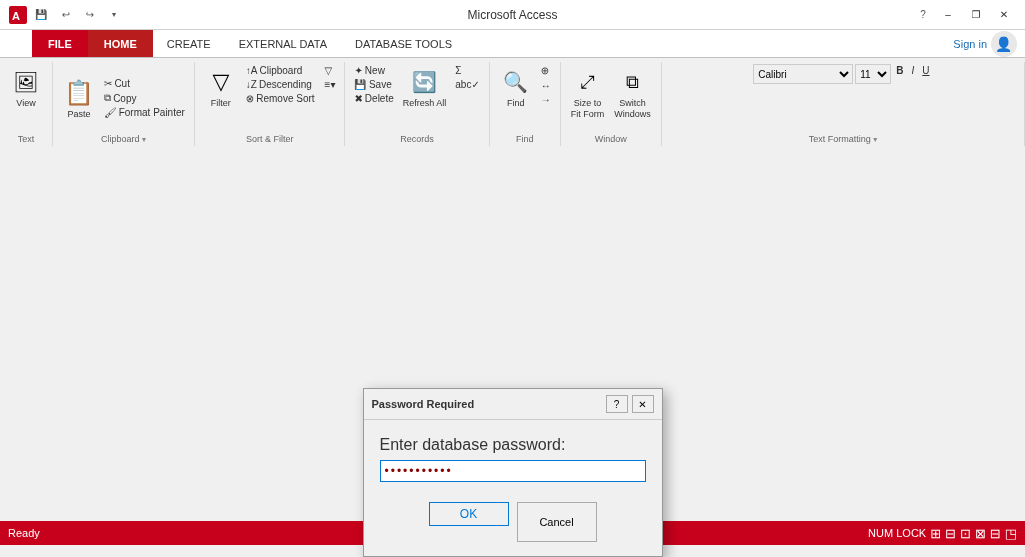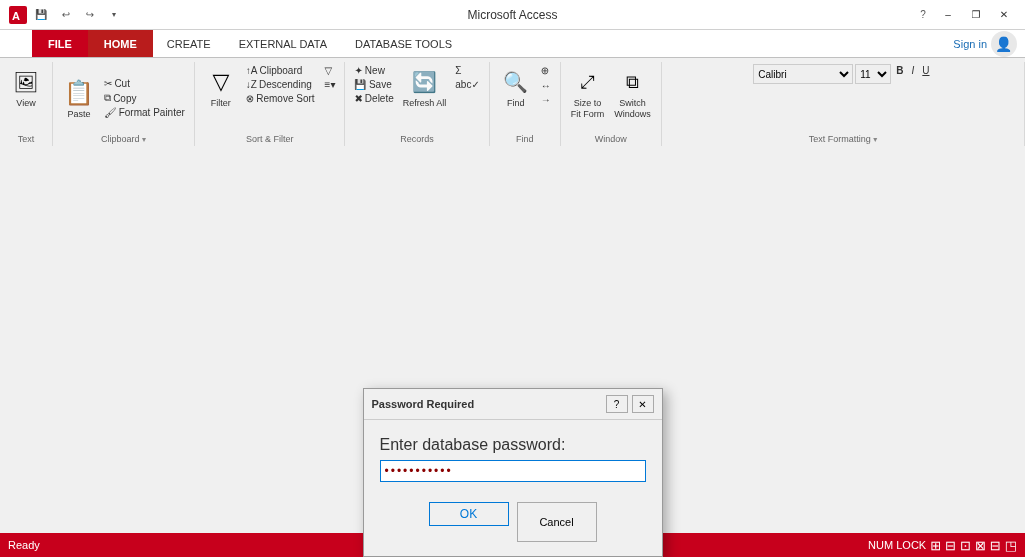--- a/index.html
+++ b/index.html
@@ -60,21 +60,21 @@
 
     
     .main-area {
       background: #f0f0f0;
       height: calc(557px - 30px - 28px - 94px - 24px);
       position: relative;
     }
 
     
     .status-bar {
-      position: fixed; bottom: 0; left: 0; right: 0;
+      position: fixed; bottom: 12px; left: 0; right: 0;
       background: #c7001c; height: 24px;
       display: flex; align-items: center; justify-content: space-between;
       padding: 0 8px;
     }
     .status-text { color: white; font-size: 11px; }
     .status-right { display: flex; align-items: center; gap: 4px; }
     .status-icon { color: white; font-size: 13px; cursor: pointer; }
 
     
     .dialog-overlay {

